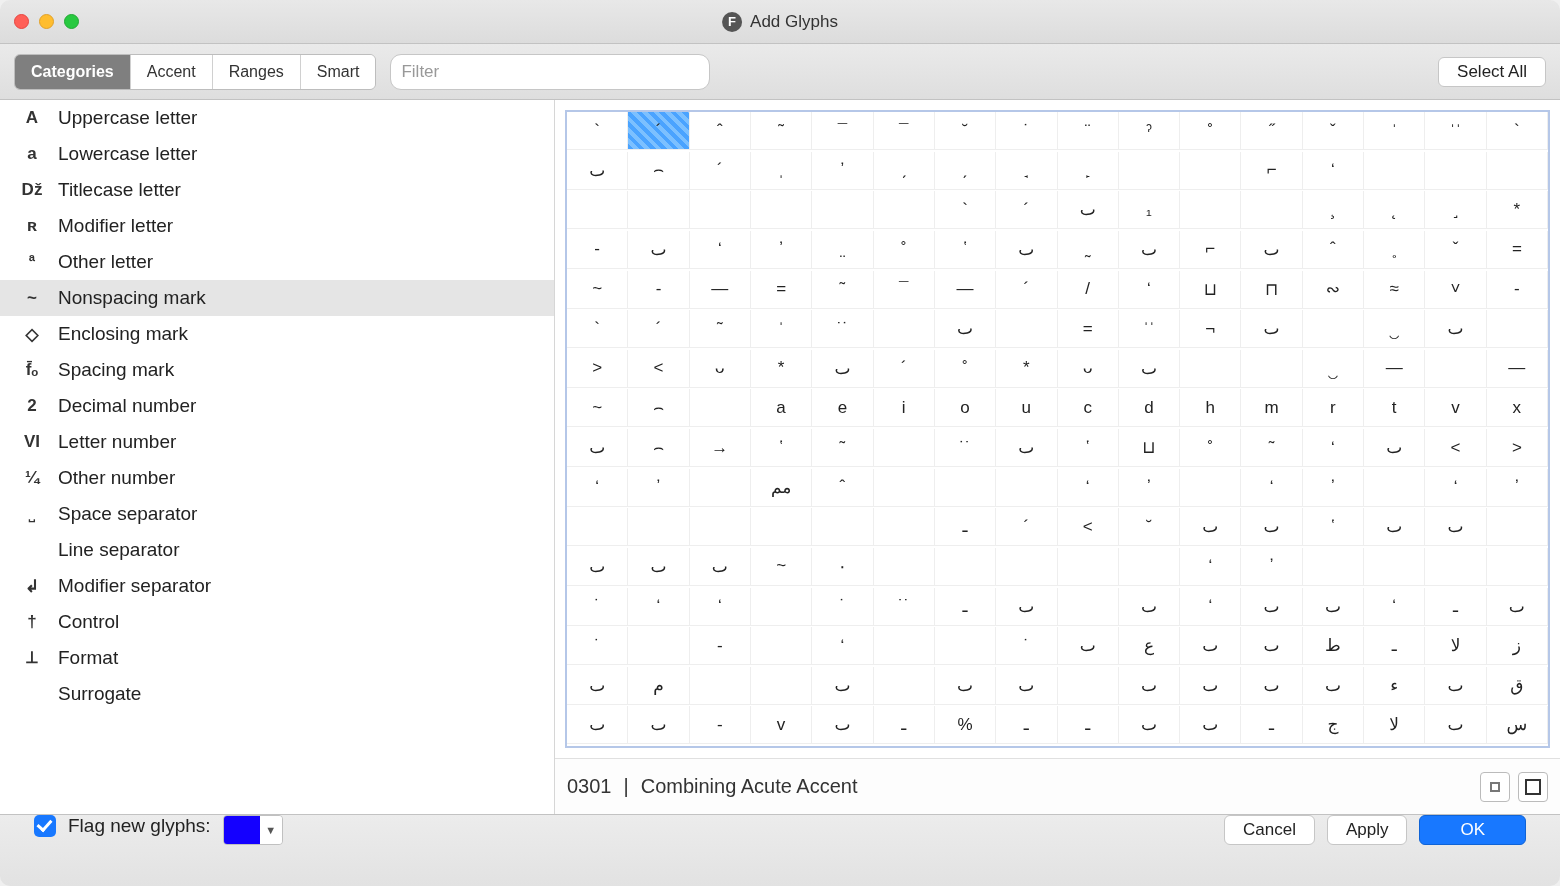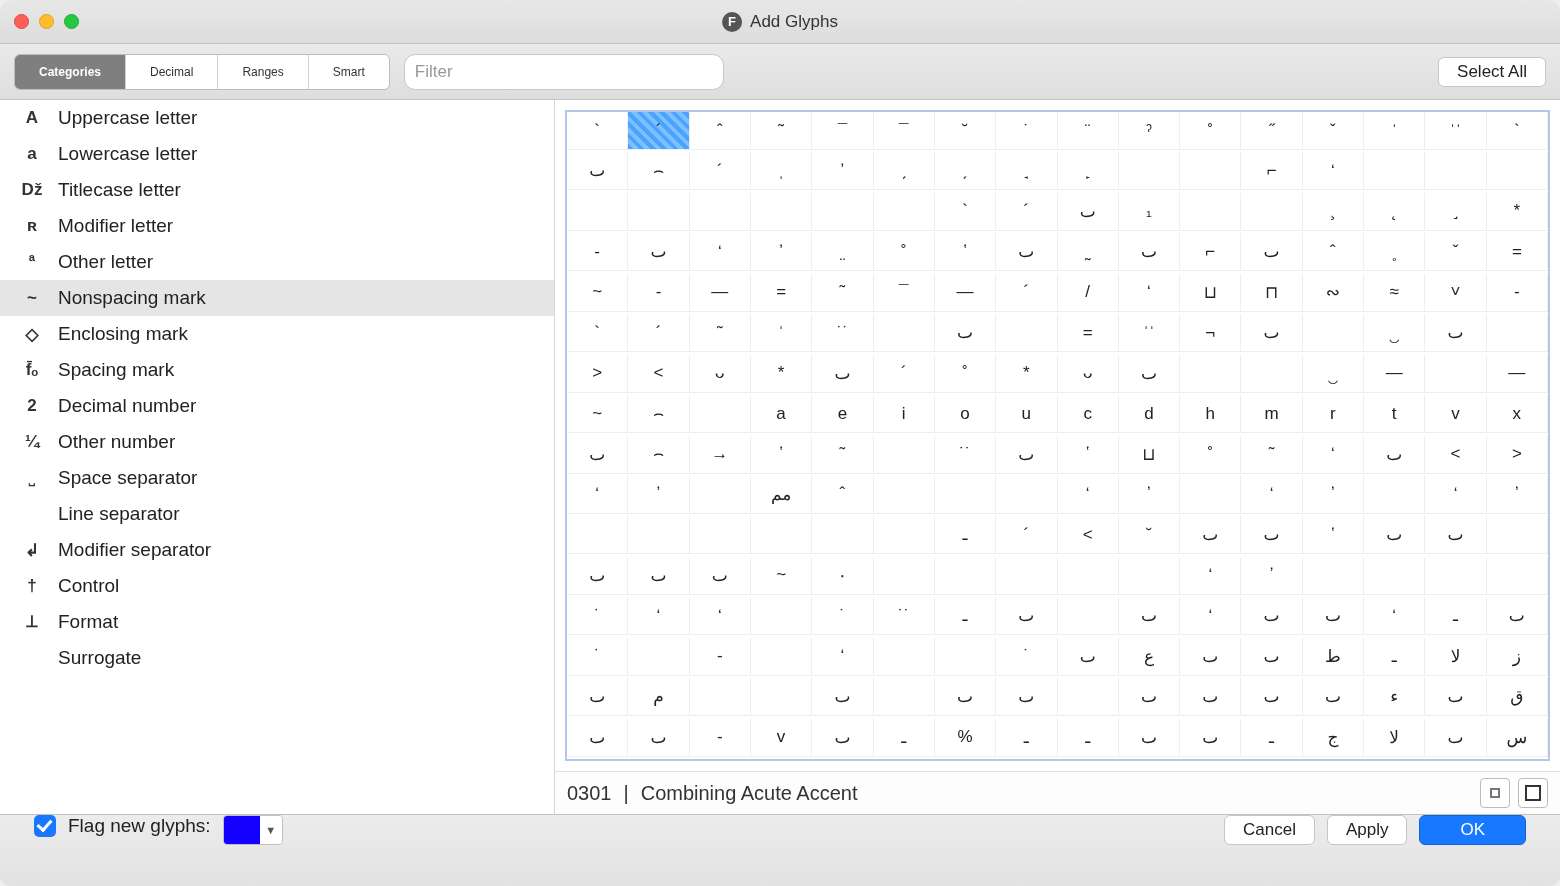--- a/index.html
+++ b/index.html
@@ -42,21 +42,21 @@
 .toolbar {
   height: 56px;
   background: linear-gradient(#eaeaea, #dedede);
   border-bottom:1px solid #c2c2c2;
   display:flex; align-items:center; padding: 0 14px; gap: 14px;
 }
 .seg-control {
   display:flex; border:1px solid #bdbdbd; border-radius:6px; overflow:hidden; height:36px;
 }
 .seg-tab {
-  padding: 0 24px; display:flex; align-items:center; font-size:12px;
+  padding: 0 16px; display:flex; align-items:center; font-size:16px;
   background:#fff; color:#333; border-right:1px solid #d0d0d0; cursor:default;
 }
 .seg-tab:last-child { border-right:none; }
 .seg-tab.active { background:#7f7f7f; color:#fff; font-weight:600; }
 .filter-input {
   height:36px; width:320px; border:1px solid #c6c6c6; border-radius:11px;
   padding: 0 10px; font-size:17px; color:#444; background:#fff;
 }
 .filter-input::placeholder{ color:#999; }
 .spacer{ flex:1; }
@@ -92,21 +92,21 @@
 .glyph-cell {
   height:38px; border-right:1px solid #eee; border-bottom:1px solid #eee;
   display:flex; align-items:center; justify-content:center;
   font-size:17px; color:#222; cursor:default; position:relative;
 }
 .glyph-cell.selected {
   background: repeating-linear-gradient(45deg,#4aa3ff,#4aa3ff 4px,#7cc0ff 4px,#7cc0ff 8px);
 }
 
 .glyph-status {
-  height:43px; display:flex; align-items:center; padding: 0 12px; gap:12px;
+  height:56px; display:flex; align-items:center; padding: 0 12px; gap:12px;
   font-size:20px; color:#333; border-top:1px solid #e0e0e0; background:#fdfdfd;
 }
 .view-toggles { margin-left:auto; display:flex; gap:8px; }
 .view-box {
   width:30px; height:30px; border:1px solid #bbb; border-radius:4px; background:#fff;
   display:flex; align-items:center; justify-content:center;
 }
 .view-box .inner-sm { width:10px; height:10px; border:2px solid #777; }
 .view-box .inner-lg { width:16px; height:16px; border:2px solid #333; }
 
@@ -144,21 +144,21 @@
   </div>
   <div class="title-center">
     <span class="app-icon">F</span>
     <span>Add Glyphs</span>
   </div>
 </div>
 
 <div class="toolbar">
   <div class="seg-control">
     <div class="seg-tab active">Categories</div>
-    <div class="seg-tab">Decimal</div>
+    <div class="seg-tab">Accent</div>
     <div class="seg-tab">Ranges</div>
     <div class="seg-tab">Smart</div>
   </div>
   <input class="filter-input" placeholder="Filter" style="">
   <div class="spacer"></div>
   <div class="btn">Select All</div>
 </div>
 
 <div class="main">
   <div class="sidebar" id="sidebar">
@@ -190,20 +190,24 @@
         <span class="cat-icon">◇</span>
         <span>Enclosing mark</span>
       </div>
       <div class="cat-item">
         <span class="cat-icon">f̄ₒ</span>
         <span>Spacing mark</span>
       </div>
       <div class="cat-item">
         <span class="cat-icon">2</span>
         <span>Decimal number</span>
+      </div>
+      <div class="cat-item">
+        <span class="cat-icon">VI</span>
+        <span>Letter number</span>
       </div>
       <div class="cat-item">
         <span class="cat-icon">¼</span>
         <span>Other number</span>
       </div>
       <div class="cat-item">
         <span class="cat-icon">˽</span>
         <span>Space separator</span>
       </div>
       <div class="cat-item">

